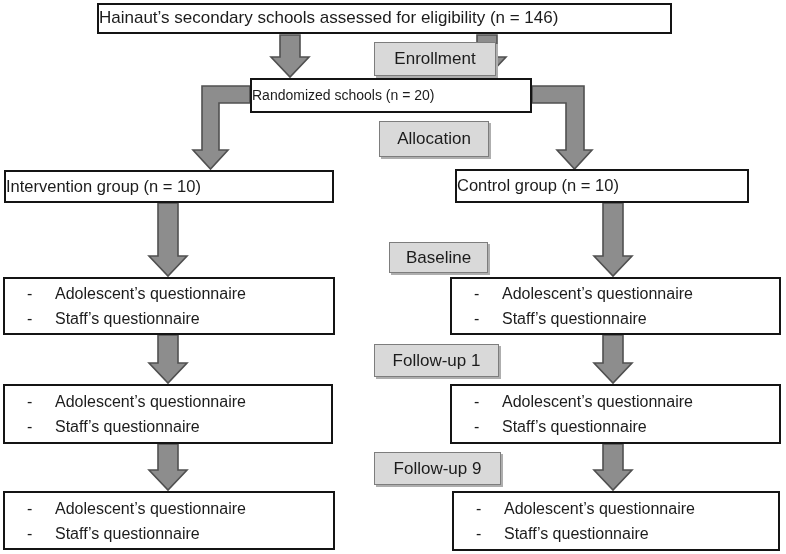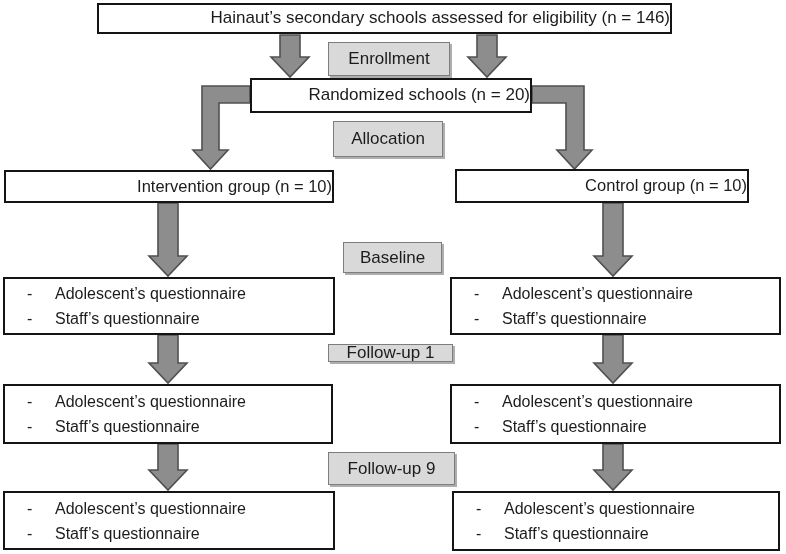--- a/index.html
+++ b/index.html
@@ -10,64 +10,65 @@
     font-family:"Liberation Sans", sans-serif;
     color:#1c1c1c;
     overflow:hidden;
   }
   svg.arrow-layer{position:absolute;left:0;top:0;width:786px;height:554px;}
   .box{
     position:absolute;
     background:#ffffff;
     border:2px solid #141414;
     box-sizing:border-box;
-    display:flex;align-items:center;justify-content:flex-end;
+    display:flex;align-items:center;justify-content:flex-start;
     font-size:16.5px;line-height:1.2;
     white-space:nowrap;
   }
   .stage{
     position:absolute;
     background:#d9d9d9;
     border:1px solid #7d7d7d;
     box-shadow:2px 2px 0 #aeaeae;
     box-sizing:border-box;
     display:flex;align-items:center;justify-content:center;
     font-size:17px;
     white-space:nowrap;
+    margin-left:46px;
   }
   .qbox{
     flex-direction:column;
     align-items:stretch;
     justify-content:center;
     padding:4px 8px;
   }
   .qitem{
     display:flex;align-items:baseline;
     font-size:16px;line-height:25px;
   }
   .qitem .dash{
     width:14px;margin-left:14px;margin-right:14px;
     display:inline-block;
   }
   
   #box-eligibility{left:97px;top:3px;width:575px;height:31px;font-size:17px;}
-  #box-randomized{left:250px;top:78px;width:282px;height:35px;font-size:17px;}
+  #box-randomized{left:250px;top:78px;width:282px;height:35px;font-size:14px;}
   #box-intervention{left:4px;top:170px;width:330px;height:33px;}
   #box-control{left:455px;top:169px;width:294px;height:34px;}
   #box-q1-left{left:3px;top:277px;width:332px;height:58px;}
   #box-q1-right{left:450px;top:277px;width:331px;height:58px;}
   #box-q2-left{left:3px;top:384px;width:330px;height:60px;}
   #box-q2-right{left:450px;top:384px;width:331px;height:60px;}
   #box-q3-left{left:3px;top:491px;width:332px;height:59px;}
   #box-q3-right{left:452px;top:491px;width:328px;height:60px;}
   
   #stage-enrollment{left:328px;top:42px;width:122px;height:34px;}
   #stage-allocation{left:333px;top:121px;width:110px;height:36px;}
   #stage-baseline{left:343px;top:242px;width:99px;height:31px;}
-  #stage-followup1{left:328px;top:344px;width:125px;height:18px;}
+  #stage-followup1{left:328px;top:344px;width:125px;height:33px;}
   #stage-followup2{left:328px;top:452px;width:127px;height:33px;}
 </style>
 </head>
 <body>
 
 <div class="canvas">
 
   <svg class="arrow-layer" viewBox="0 0 786 554" xmlns="http://www.w3.org/2000/svg">
     <g fill="#8d8d8d" stroke="#505050" stroke-width="1.6" stroke-linejoin="miter">
 

